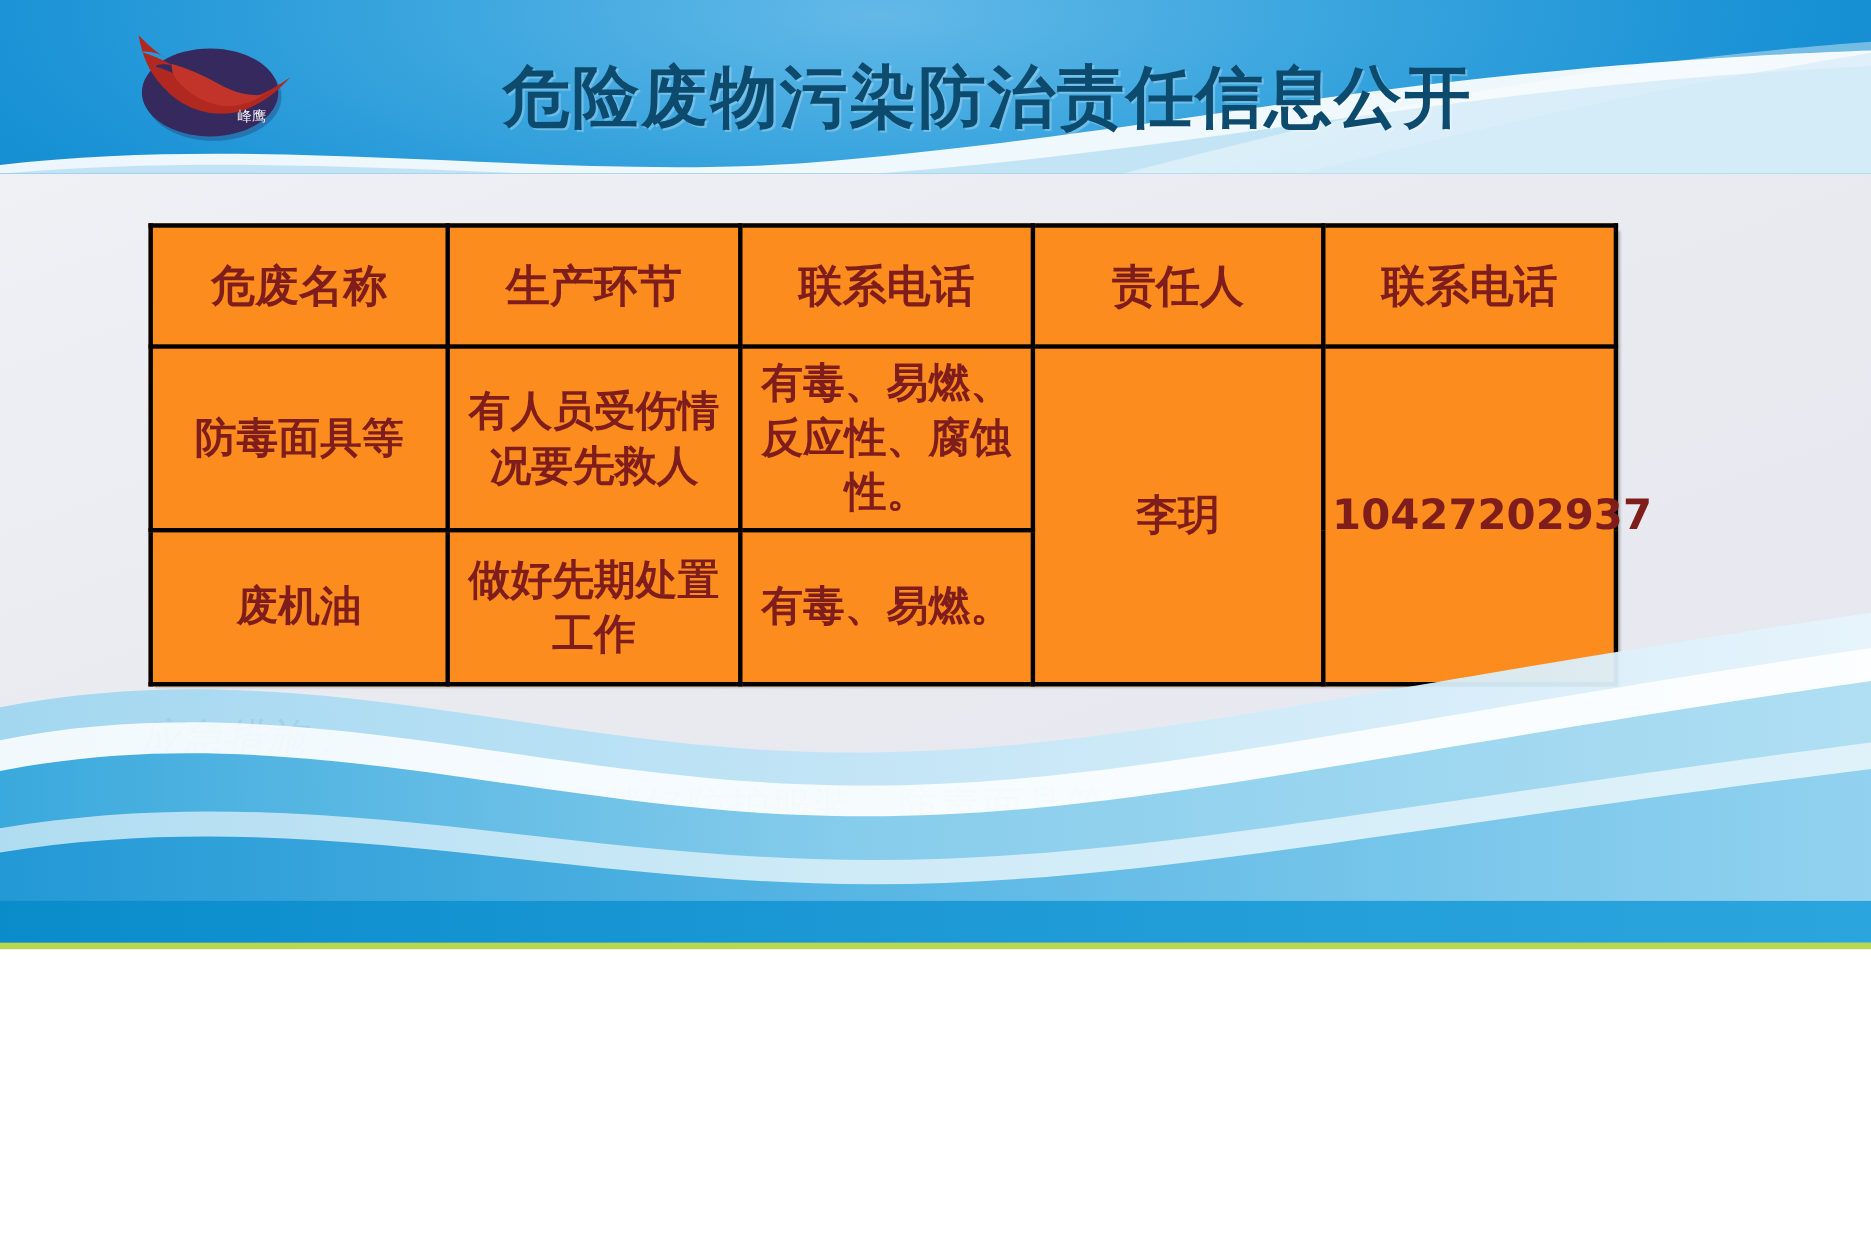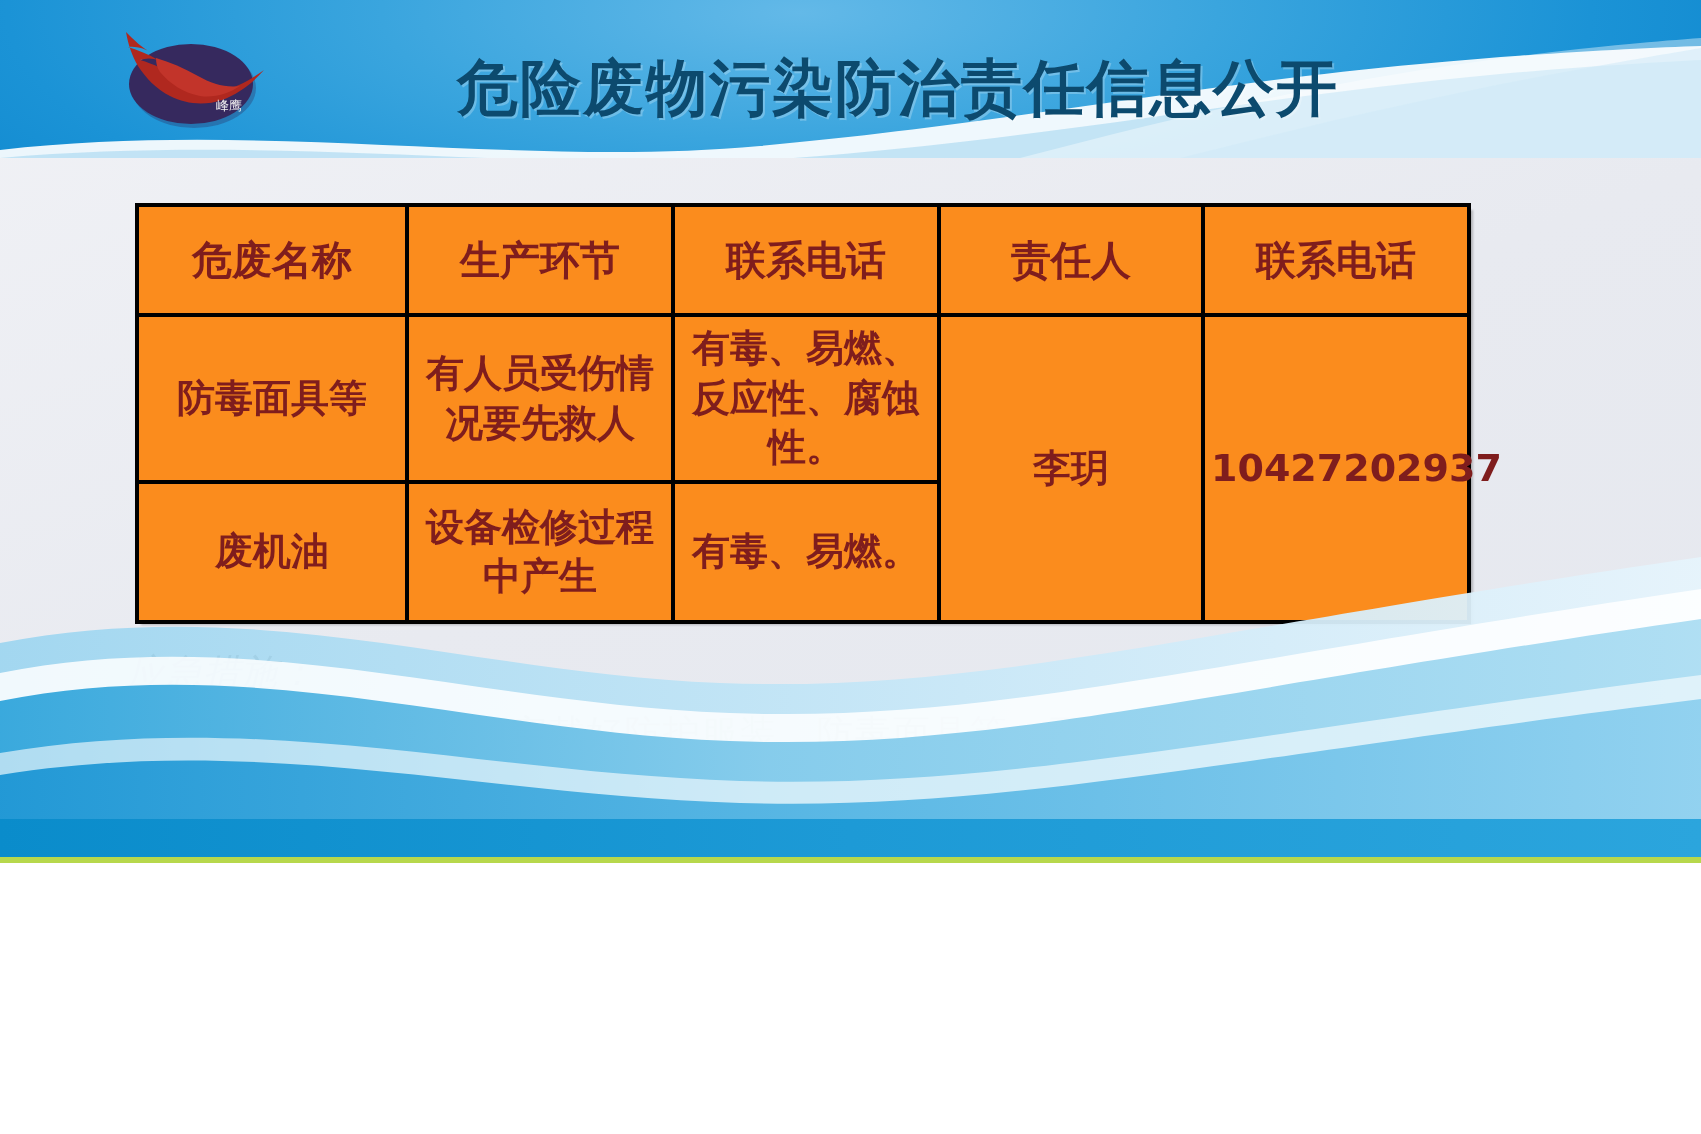--- a/index.html
+++ b/index.html
@@ -227,21 +227,21 @@
       <tbody>
         <tr class="row-1">
           <td>防毒面具等</td>
           <td>有人员受伤情况要先救人</td>
           <td>有毒、易燃、反应性、腐蚀性。</td>
           <td class="cell-person" rowspan="2">李玥</td>
           <td class="cell-phone" rowspan="2">10427202937</td>
         </tr>
         <tr class="row-2">
           <td>废机油</td>
-          <td>设备检修过程中产生</td>
+          <td>做好先期处置工作</td>
           <td>有毒、易燃。</td>
         </tr>
       </tbody>
     </table>
   </div>
 
   <div class="body-text">
     <span class="label">应急措施：</span>
     <p>现场抢险人员必须穿戴好防护服装、防毒面具等，严格按照危险废物管理制度及规范的指示对现场进行抢修。</p>
   </div>

